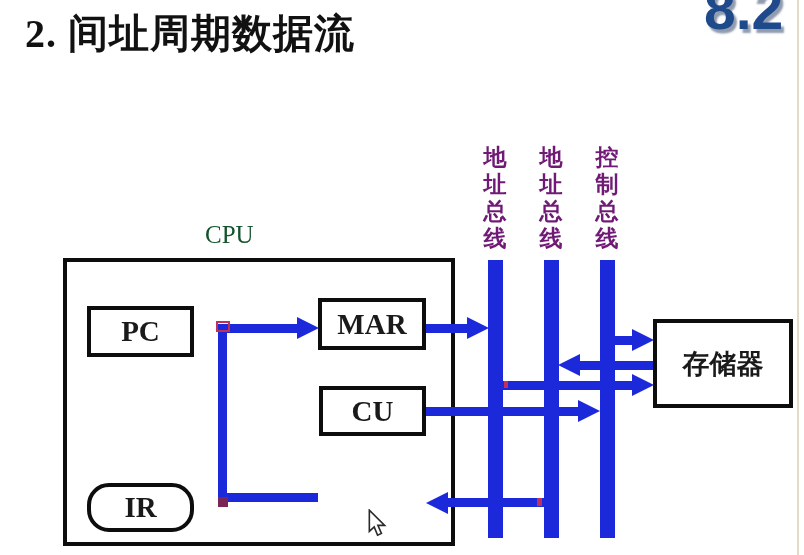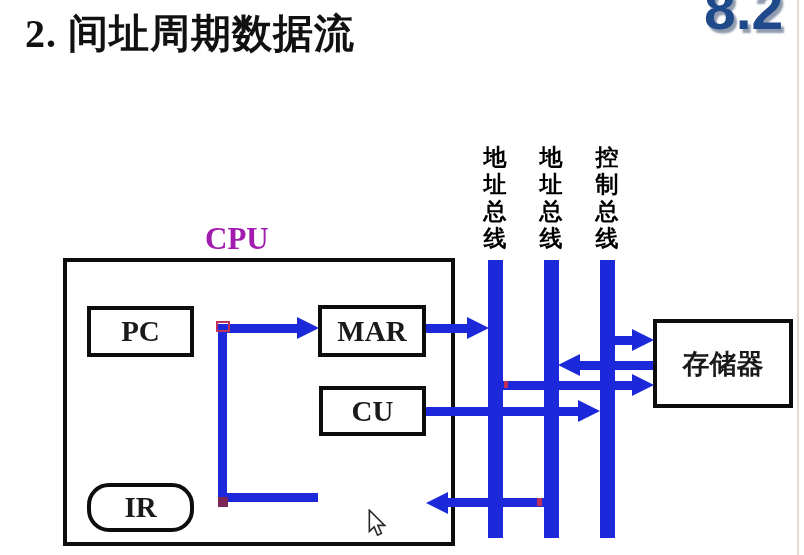--- a/index.html
+++ b/index.html
@@ -19,21 +19,21 @@
   .section-number{
     position:absolute;left:704px;top:-19px;
     font-family:"Liberation Sans","DejaVu Sans",sans-serif;
     font-size:57px;font-weight:bold;line-height:57px;
     color:#1e4a8c;
     text-shadow:3px 4px 2px rgba(125,138,160,0.85);
     white-space:nowrap;
   }
   .cpu-label{
     position:absolute;left:205px;top:221px;
-    font-size:31px;font-weight:bold;color:#a21caf;
+    font-size:25px;font-weight:normal;color:#14532d;
   }
   
   .box{
     position:absolute;box-sizing:border-box;
     border:4px solid #0d0d0d;background:#ffffff;
     display:flex;align-items:center;justify-content:center;
     font-size:29px;font-weight:bold;color:#1a1a1a;
   }
   .cpu-outline{
     position:absolute;left:63px;top:258px;width:392px;height:288px;
@@ -45,21 +45,21 @@
     color:#f2f2f7;
   }
   .memory-box{font-size:27px;}
   
   .bus-bar{
     position:absolute;top:260px;width:15px;height:278px;
     background:#1c29da;
   }
   .bus-label{
     position:absolute;top:144px;width:26px;
-    font-size:23px;line-height:27px;font-weight:bold;color:#000000;
+    font-size:23px;line-height:27px;font-weight:bold;color:#701a75;
     text-align:center;word-break:break-all;
   }
   
   .hline{position:absolute;height:9px;background:#1c29da;}
   .vline{position:absolute;width:9px;background:#1c29da;}
   .head-r{
     position:absolute;width:0;height:0;
     border-top:11px solid transparent;
     border-bottom:11px solid transparent;
     border-left:22px solid #1c29da;
@@ -90,21 +90,21 @@
 
   <div class="slide-title">2. 间址周期数据流</div>
   <div class="section-number">8.2</div>
 
   <div class="cpu-label">CPU</div>
   <div class="cpu-outline"></div>
 
   <div class="box" style="left:87px;top:306px;width:107px;height:51px;">
     <span>PC</span>
   </div>
-  <div class="box" style="left:318px;top:305px;width:108px;height:52px;">
+  <div class="box" style="left:318px;top:298px;width:108px;height:52px;">
     <span>MAR</span>
   </div>
   <div class="box" style="left:319px;top:386px;width:107px;height:50px;">
     <span>CU</span>
   </div>
   <div class="box" style="left:87px;top:483px;width:107px;height:49px;border-radius:22px;">
     <span>IR</span>
   </div>
 
   <div class="box memory-box" style="left:653px;top:319px;width:140px;height:89px;">

